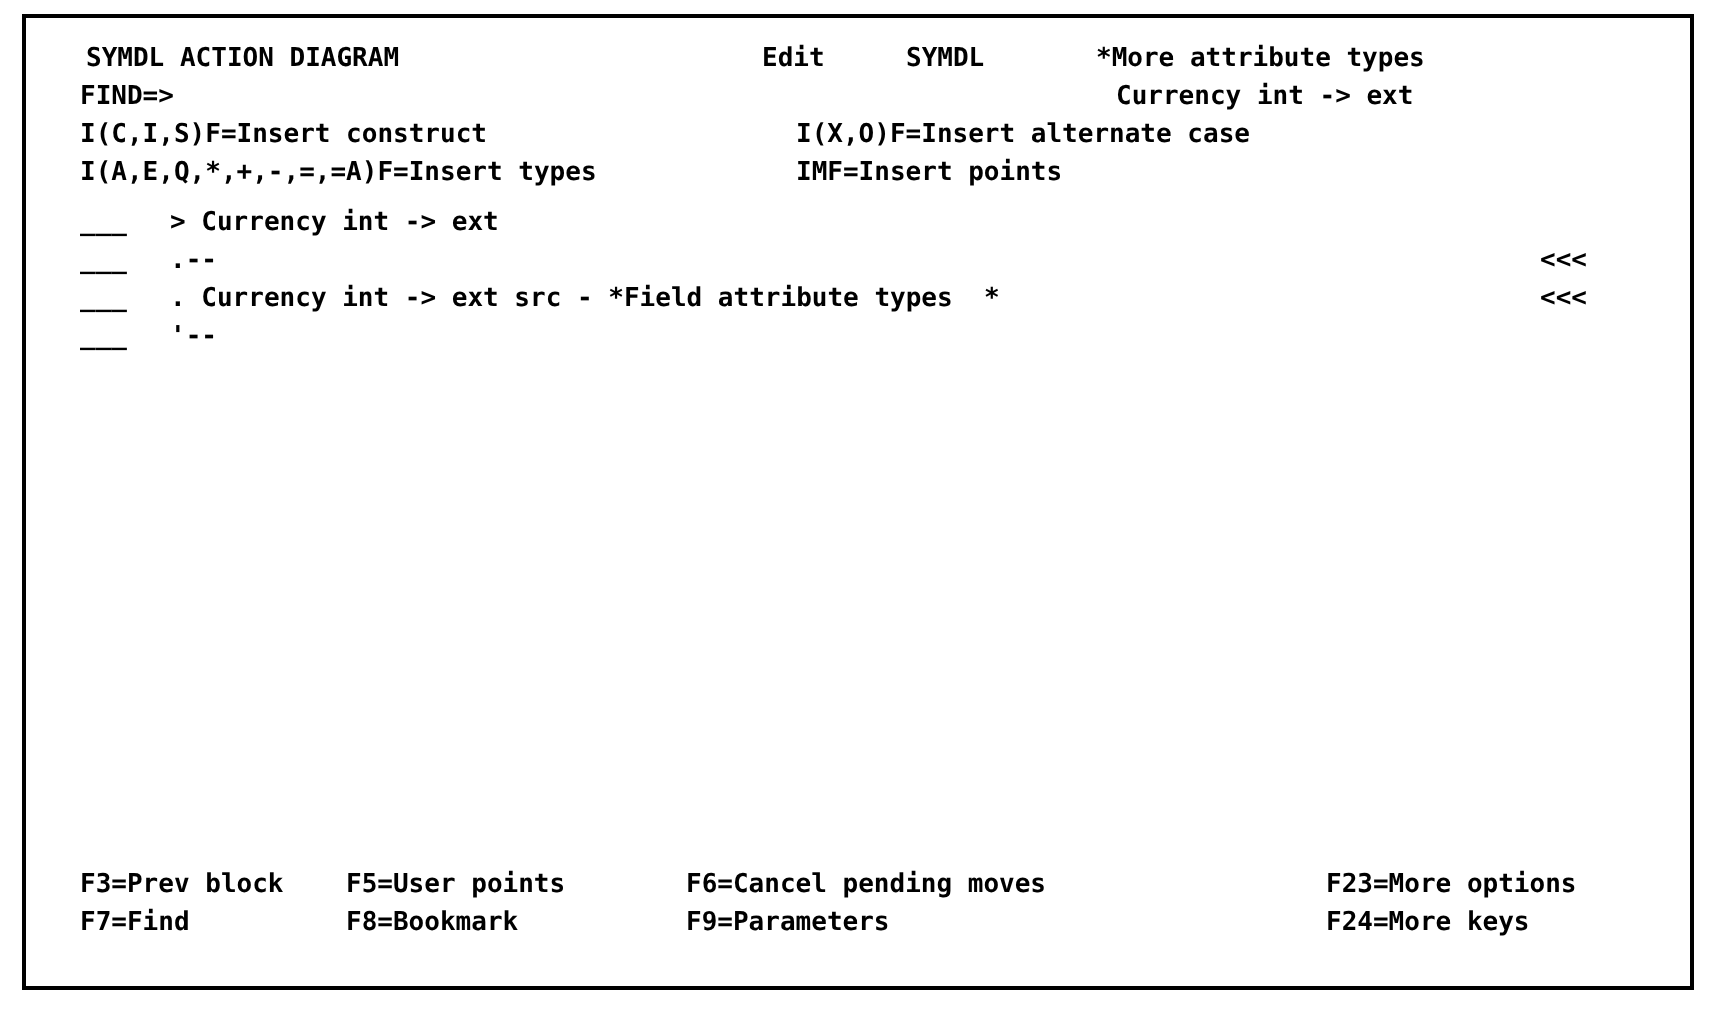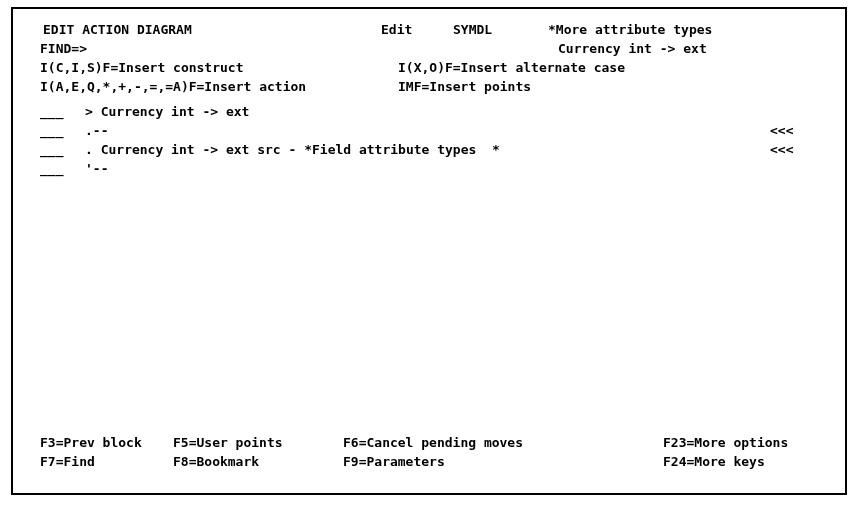--- a/index.html
+++ b/index.html
@@ -60,42 +60,42 @@
   }
 </style>
 </head>
 <body>
 
 <div id="terminal-frame">
   <div id="screen">
 
     
     <div class="row" style="top:11px;">
-      <span class="cell" style="left:30px;">EDIT ACTION DIAGRAM</span>
+      <span class="cell" style="left:30px;">SYMDL ACTION DIAGRAM</span>
       <span class="cell" style="left:368px;">Edit</span>
       <span class="cell" style="left:440px;">SYMDL</span>
       <span class="cell" style="left:535px;">*More attribute types</span>
     </div>
 
     
     <div class="row" style="top:30px;">
       <span class="cell" style="left:27px;text-align:right;">FIND=&gt;</span>
       <span class="cell" style="left:88px; min-width:120px;"></span>
       <span class="cell" style="left:545px;">Currency int -&gt; ext</span>
     </div>
 
     
     <div class="row" style="top:49px;">
       <span class="cell" style="left:27px;">I(C,I,S)F=Insert construct</span>
       <span class="cell" style="left:385px;">I(X,O)F=Insert alternate case</span>
     </div>
 
     
     <div class="row" style="top:68px;">
-      <span class="cell" style="left:27px;">I(A,E,Q,*,+,-,=,=A)F=Insert action</span>
+      <span class="cell" style="left:27px;">I(A,E,Q,*,+,-,=,=A)F=Insert types</span>
       <span class="cell" style="left:385px;">IMF=Insert points</span>
     </div>
 
     
     <div class="row" style="top:93px;">
       <span class="cell seqfield" style="left:27px;">___</span>
       <span class="cell" style="left:72px;">&gt; Currency int -&gt; ext</span>
       <span class="cell" style="left:757px;"></span>
     </div>
 

